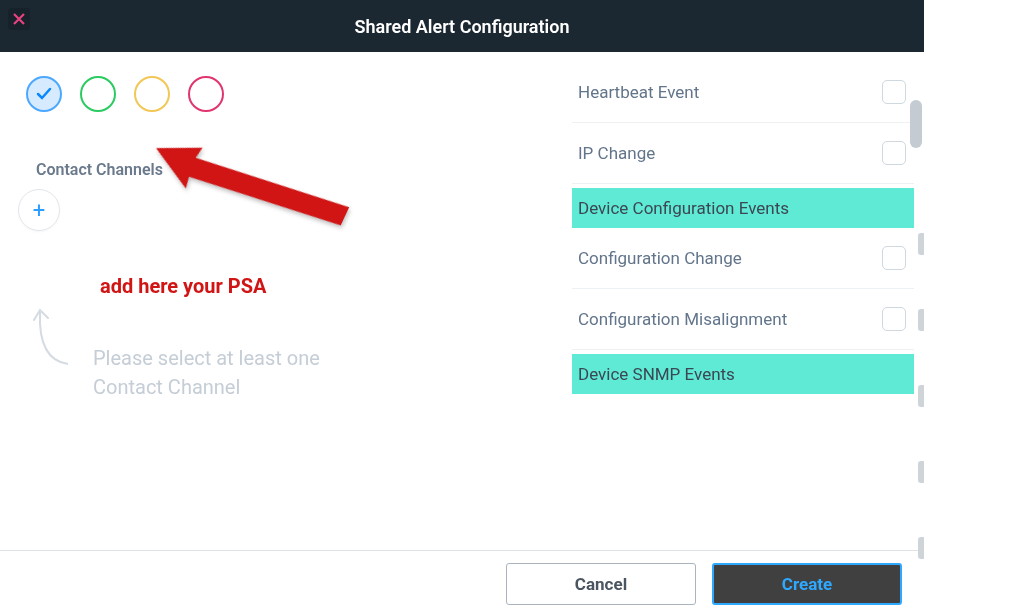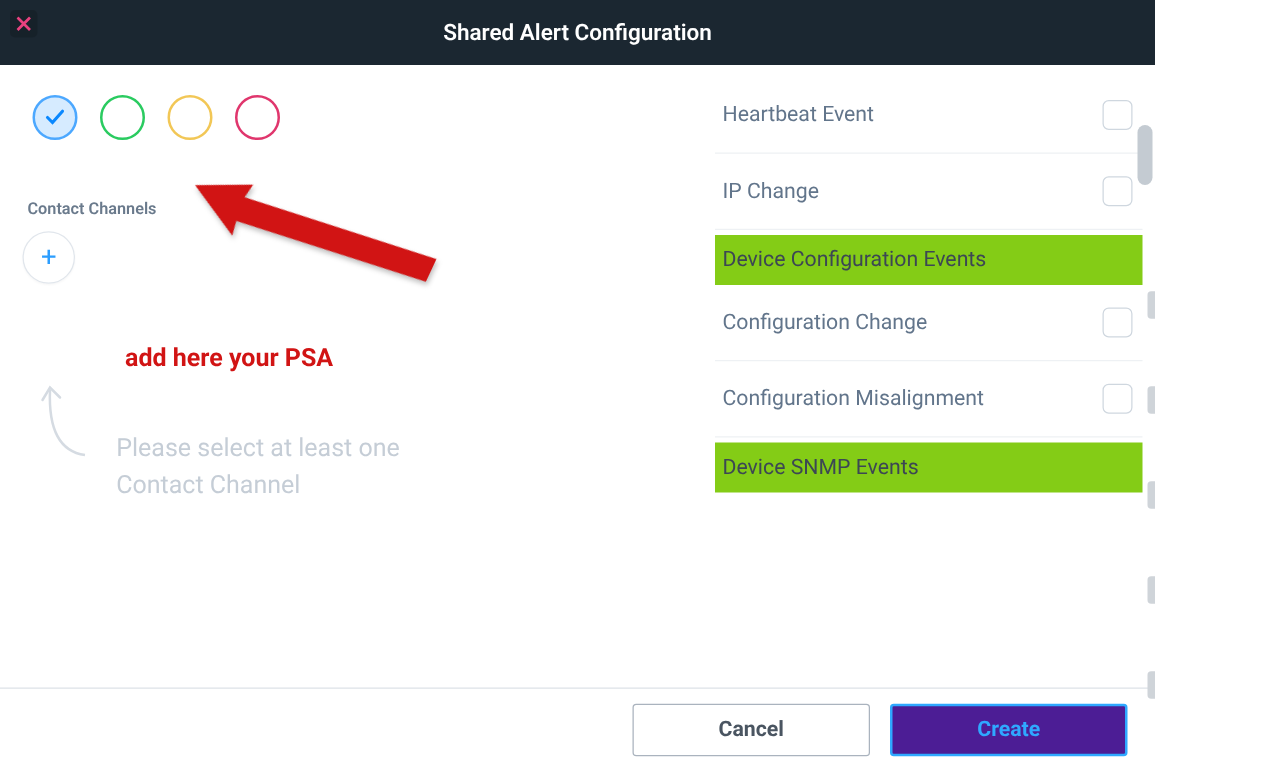--- a/index.html
+++ b/index.html
@@ -12,41 +12,41 @@
   .body { display: flex; height: 498px; }
   .left { width: 612px; padding: 16px 20px 0 18px; position: relative; }
   .right { width: 404px; border-left: 0; padding-top: 10px; position: relative; }
   .color-row { display: flex; gap: 18px; padding: 8px 0 28px 8px; }
   .color-circle { width: 36px; height: 36px; border-radius: 50%; border: 2px solid; display: flex; align-items: center; justify-content: center; }
   .c-blue { border-color: #4ca8ff; background: #d6ebff; }
   .c-green { border-color: #2acb60; }
   .c-yellow { border-color: #f2c756; }
   .c-pink { border-color: #e0366d; }
   .c-blue svg { stroke: #0a88ff; }
-  .section-label { color: #6a7a8c; font-size: 13px; font-weight: 600; margin: 20px 0 10px 4px; }
+  .section-label { color: #6a7a8c; font-size: 16px; font-weight: 600; margin: 20px 0 10px 18px; }
   .add-row { display: flex; align-items: center; gap: 18px; margin-top: 6px; }
   .add-btn { width: 42px; height: 42px; border-radius: 50%; border: 1px solid #e1e6ec; display: flex; align-items: center; justify-content: center; color: #2c9eff; font-size: 22px; cursor: pointer; box-shadow: 0 1px 2px rgba(0,0,0,0.04); }
   .add-label { color: #7d8b9c; font-size: 17px; }
   .annot-red { position: absolute; color: #d11414; font-weight: 700; font-size: 20px; left: 100px; top: 222px; }
   .hint-arrow { position: absolute; left: 30px; top: 250px; }
   .hint-text { position: absolute; left: 93px; top: 292px; color: #c5cdd6; font-size: 20px; width: 300px; line-height: 1.45; }
   .arrow1 { position: absolute; left: 145px; top: 100px; transform: rotate(25deg); }
   .arrow1 svg, .arrow2 svg { filter: drop-shadow(2px 2px 2px rgba(0,0,0,0.25)); }
   .events { padding: 0 10px 0 14px; }
   .evt-row { display: flex; align-items: center; justify-content: space-between; padding: 18px 8px 18px 6px; border-bottom: 1px solid #eef1f4; }
   .evt-row:last-child { border-bottom: none; }
   .evt-label { color: #62758b; font-size: 17px; }
-  .evt-header { background: #84cc16; color: #3c4754; font-size: 17px; padding: 10px 6px; margin-top: 4px; }
+  .evt-header { background: #5eead4; color: #3c4754; font-size: 17px; padding: 10px 6px; margin-top: 4px; }
   .cb { width: 24px; height: 24px; border: 1px solid #cfd7df; border-radius: 5px; display: flex; align-items: center; justify-content: center; cursor: pointer; }
   .cb.checked { background: #2fa8ff; border-color: #2fa8ff; }
   .cb.checked svg { stroke: #fff; }
   .footer { height: 66px; border-top: 1px solid #dde2e7; display: flex; align-items: center; justify-content: flex-end; gap: 16px; padding-right: 22px; font-weight: bold; }
   .btn { height: 42px; min-width: 190px; border-radius: 3px; font-size: 17px; display: flex; align-items: center; justify-content: center; cursor: pointer; }
   .btn-cancel { border: 1px solid #aab3be; color: #4a5561; background: #fff; }
-  .btn-create { border: 2px solid #2fa8ff; color: #2fa8ff; background: #4c1d95; }
+  .btn-create { border: 2px solid #2fa8ff; color: #2fa8ff; background: #404040; }
   .r-scroll { position: absolute; right: 2px; top: 100px; width: 12px; height: 48px; background: #c4cbd2; border-radius: 6px; }
   .edge-dots { position: absolute; right: 0; top: 233px; width: 6px; display: flex; flex-direction: column; gap: 54px; }
   .edge-dots span { height: 22px; background: #cfd4d9; border-radius: 3px 0 0 3px; display:block;}
 </style>
 </head>
 <body>
 
 <div class="modal">
 
   <div class="titlebar">

